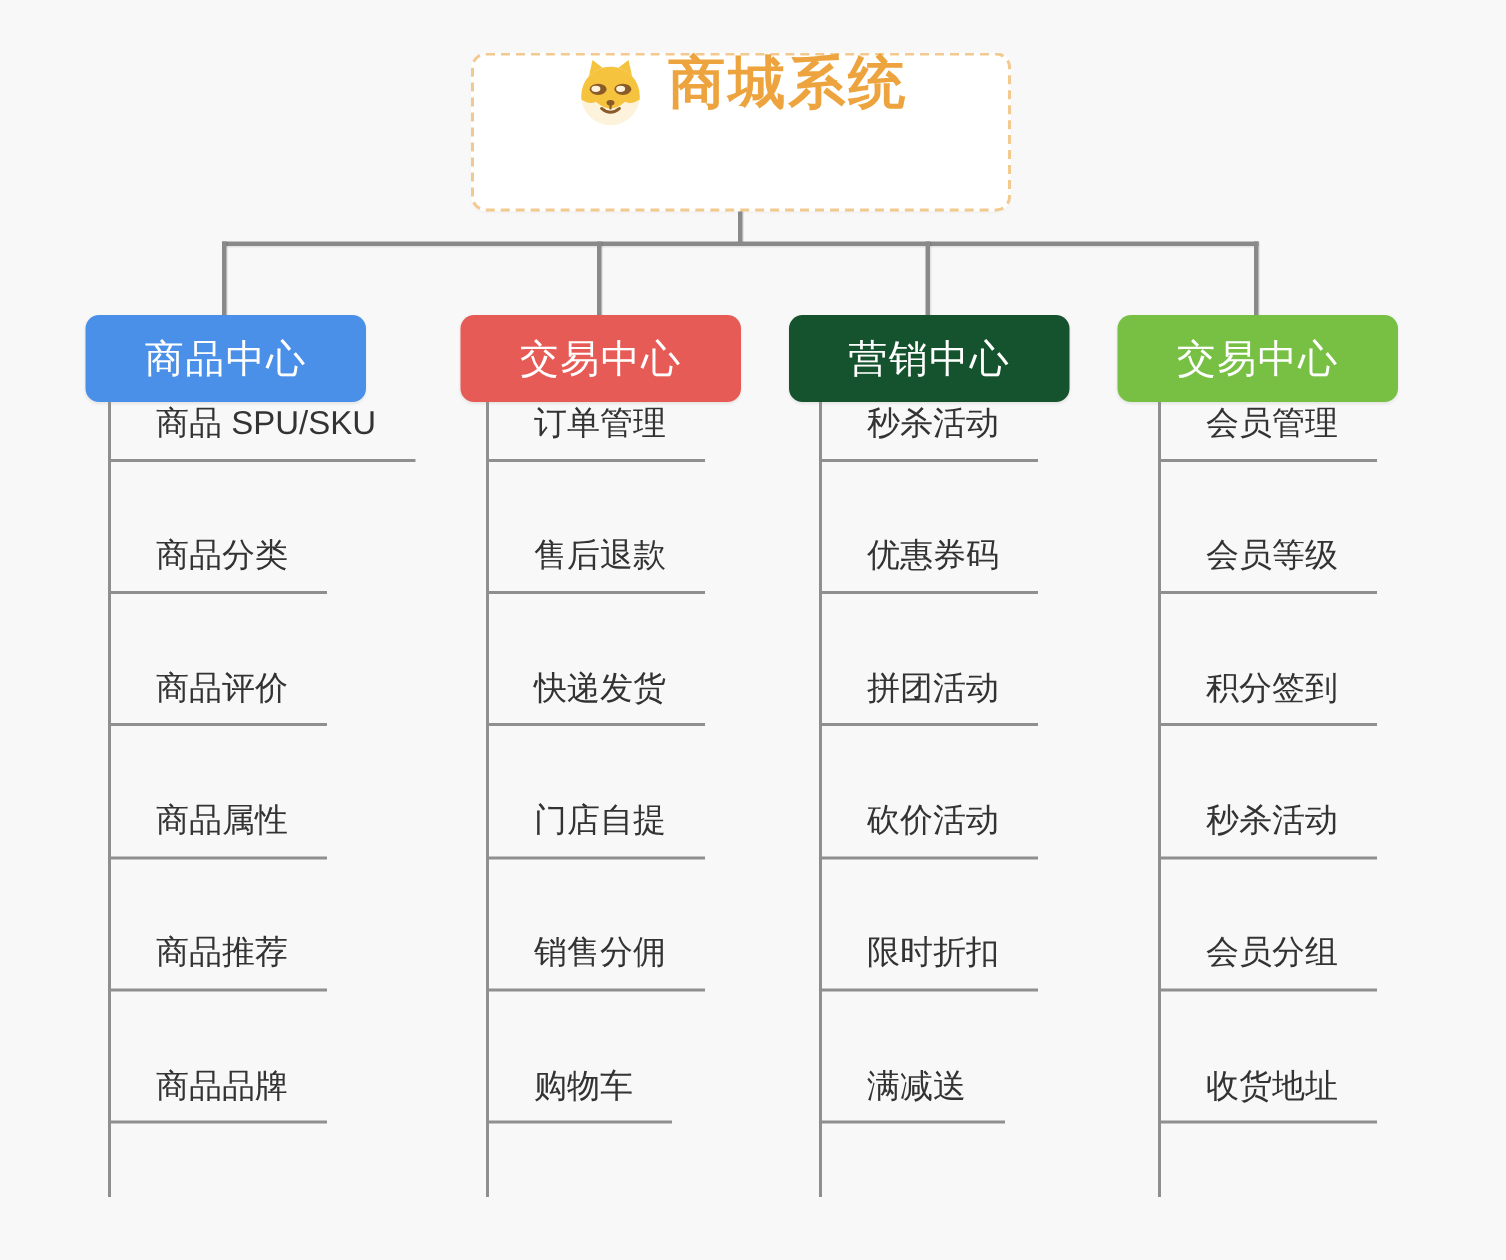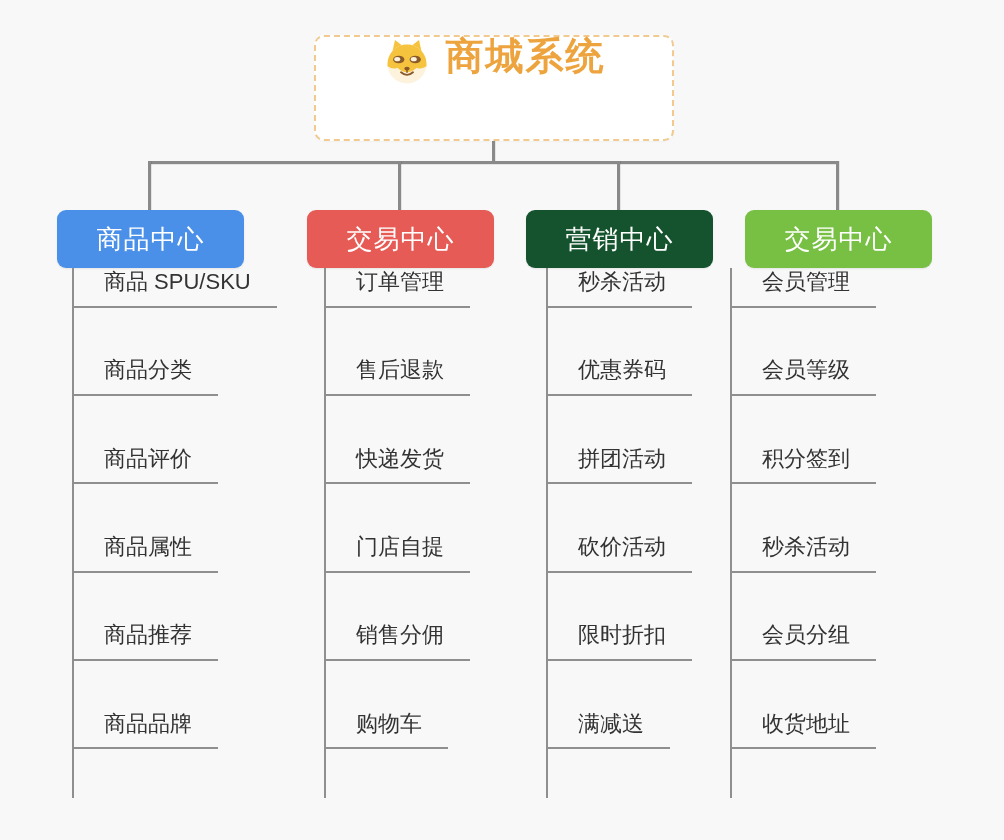--- a/index.html
+++ b/index.html
@@ -30,21 +30,21 @@
     color:#ffffff; font-size:26px; letter-spacing:1px;
     box-shadow:0 1px 2px rgba(0,0,0,0.08);
   }
   .b1 { left:57px; } .b2 { left:307px; } .b3 { left:526px; } .b4 { left:745px; }
 
   
   .subtree {
     position:absolute; top:268px; height:530px;
     border-left:2px solid #8f8f8f;
   }
-  .s1 { left:72px; } .s2 { left:324px; } .s3 { left:546px; } .s4 { left:730px; }
+  .s1 { left:72px; } .s2 { left:324px; } .s3 { left:546px; } .s4 { left:772px; }
   .item { height:88.33px; display:flex; align-items:flex-start; }
   .item-label {
     display:inline-block; white-space:nowrap;
     border-bottom:2px solid #8f8f8f;
     padding:0 26px 9px 30px;
     font-size:22px; color:#333333; line-height:1.3;
   }
 </style>
 </head>
 <body>

